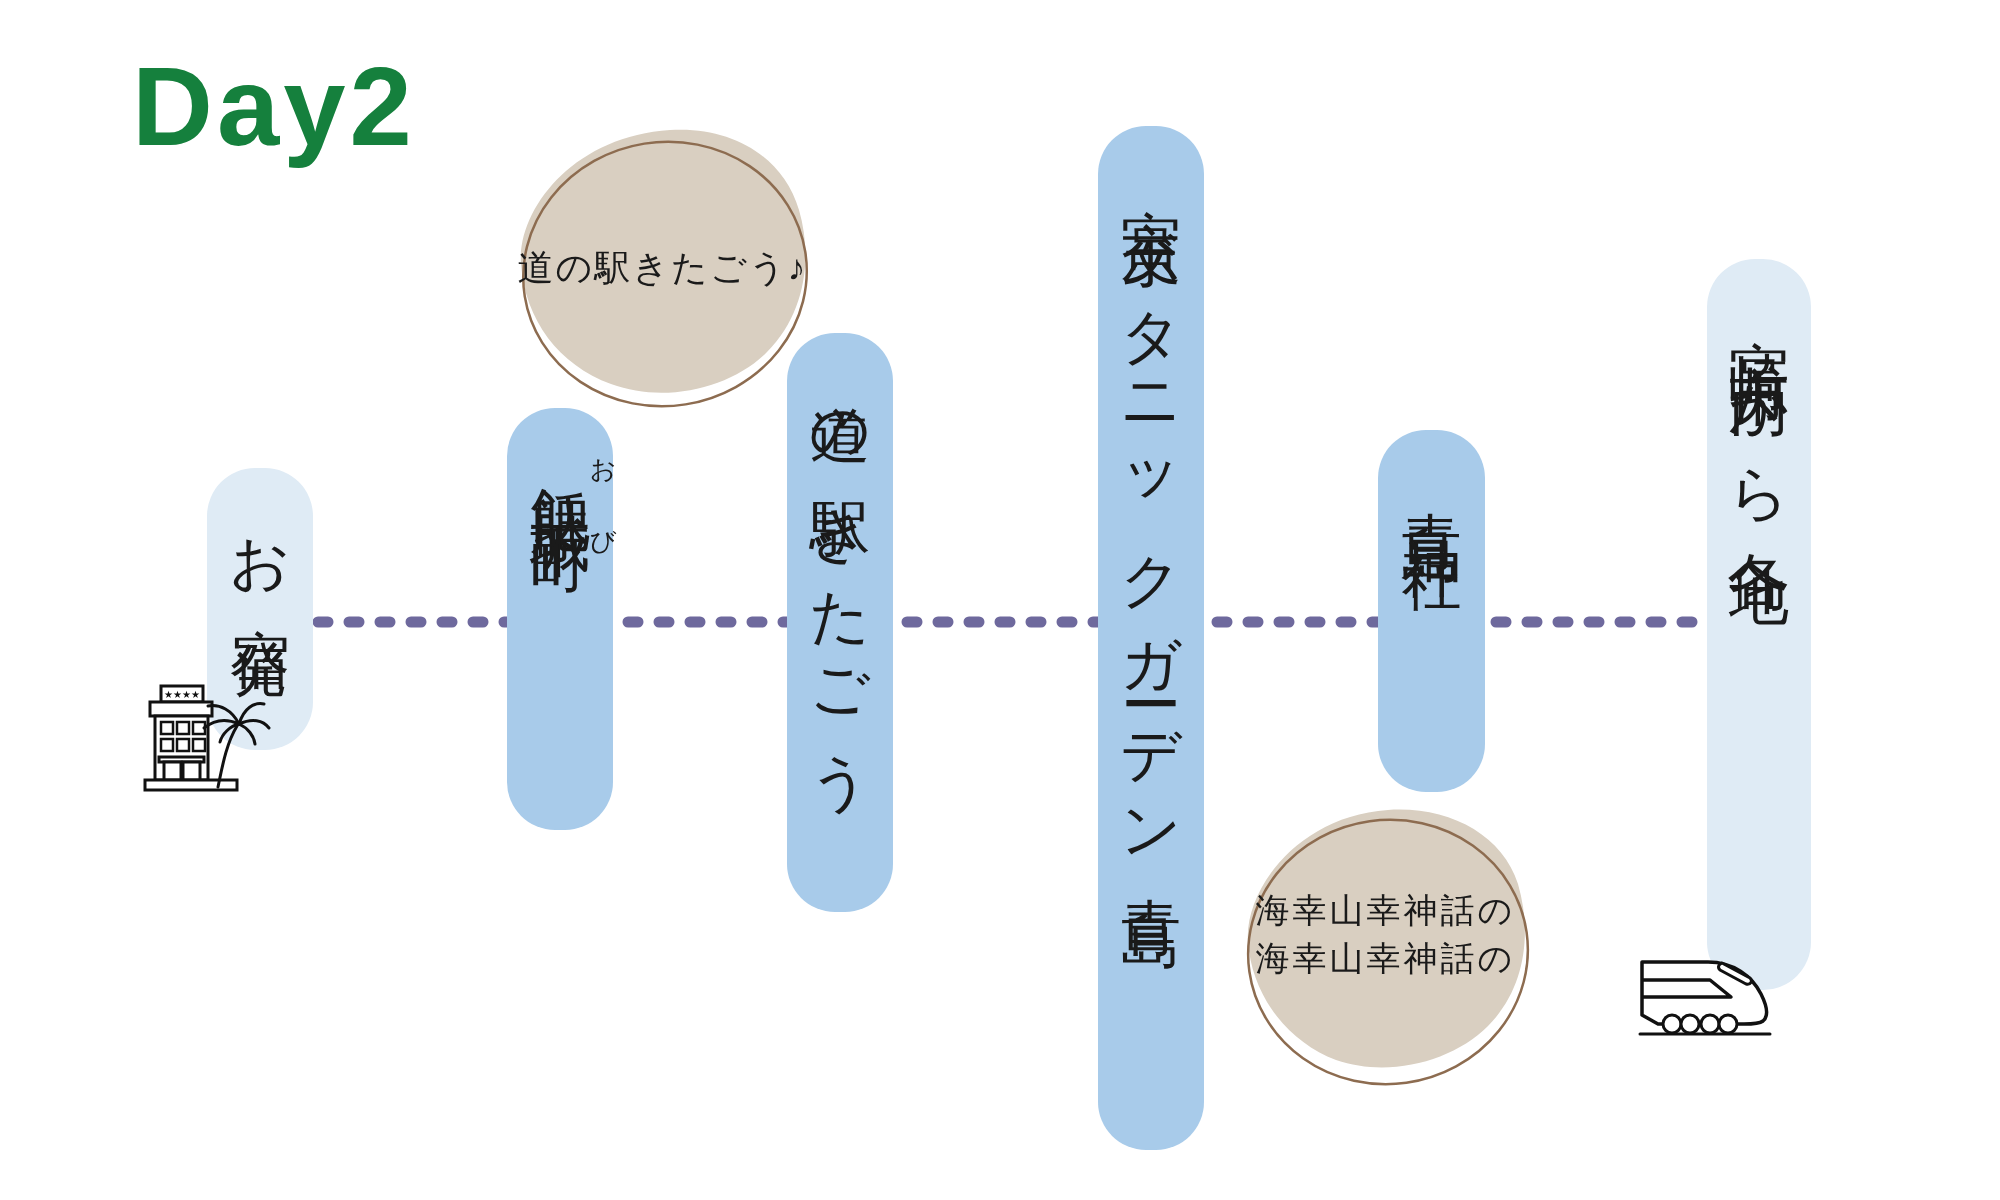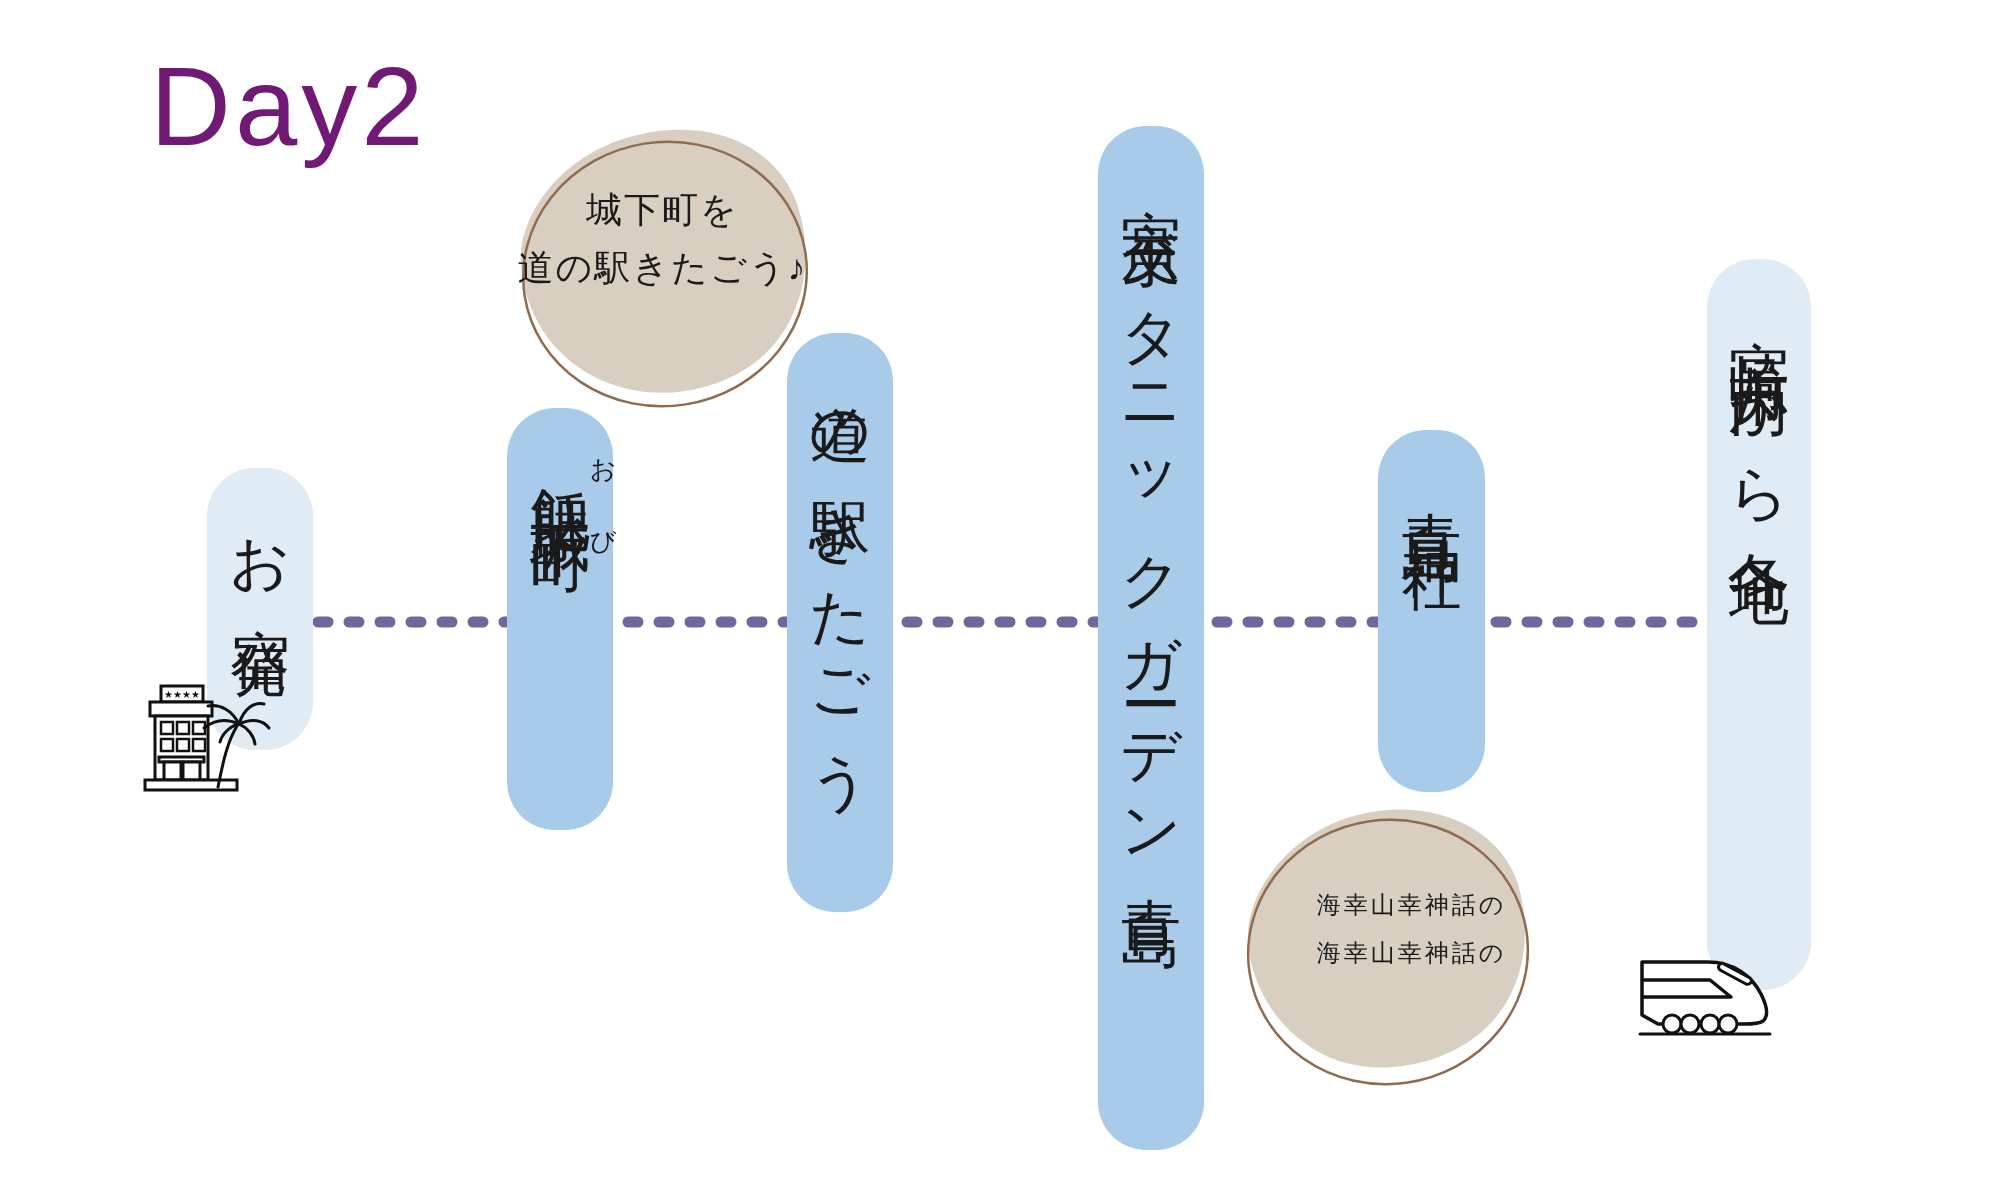--- a/index.html
+++ b/index.html
@@ -14,25 +14,25 @@
   .canvas{
     position:relative;
     width:2000px;height:1200px;
     background:#ffffff;
     overflow:hidden;
     font-family:"Liberation Sans","DejaVu Sans",sans-serif;
     color:var(--ink);
   }
   .title{
     position:absolute;
-    left:150px;top:42px;
+    left:132px;top:42px;
     font-size:112px;
     letter-spacing:4px;
-    font-weight:400;
-    color:#701a75;
+    font-weight:700;
+    color:#15803d;
   }
   .route-line{
     position:absolute;
     left:310px;top:616px;
     z-index:0;
   }
   .pill{
     position:absolute;
     display:flex;
     justify-content:center;
@@ -82,21 +82,21 @@
     position:absolute;
     text-align:center;
     color:var(--ink);
     z-index:3;
     line-height:1;
     white-space:nowrap;
   }
   .note-line--obi{left:505px;width:315px;font-size:36px;letter-spacing:2px;}
   .note-line--obi.l1{top:192px;}
   .note-line--obi.l2{top:250px;}
-  .note-line--aoshima{left:1264px;width:295px;font-size:24px;letter-spacing:3px;}
+  .note-line--aoshima{left:1238px;width:295px;font-size:34px;letter-spacing:3px;}
   .note-line--aoshima.l1{top:893px;}
   .note-line--aoshima.l2{top:941px;}
   .icon-svg{position:absolute;z-index:4;}
   .icon-svg--hotel{left:142px;top:680px;}
   .icon-svg--train{left:1634px;top:953px;}
 </style>
 </head>
 <body>
 
 <div class="canvas">
@@ -130,21 +130,20 @@
   </div>
 
   <div class="pill pill--light pill-6">
     <span class="vtext">宮崎市内から各地へ</span>
   </div>
 
   <svg class="note-svg note-svg--obi" width="315" height="292" viewBox="0 0 315 292" aria-hidden="true">
     <path d="M165,8 C226,4 278,34 294,88 C308,136 300,192 262,230 C226,266 160,282 106,262 C54,243 20,198 16,142 C12,88 68,14 165,8 Z" style="fill:var(--note-fill)"></path>
     <ellipse cx="160" cy="152" rx="142" ry="132" transform="rotate(-9 160 152)" fill="none" stroke-width="2.5" style="stroke:var(--note-outline)"></ellipse>
   </svg>
-  <div class="note-line note-line--obi l1">城下町を</div>
   <div class="note-line note-line--obi l2">道の駅きたごう♪</div>
 
   <svg class="note-svg note-svg--aoshima" width="295" height="288" viewBox="0 0 295 288" aria-hidden="true">
     <path d="M150,6 C210,2 264,30 280,80 C294,128 288,184 250,222 C214,258 150,274 98,256 C50,238 14,192 10,138 C6,86 60,12 150,6 Z" style="fill:var(--note-fill)"></path>
     <ellipse cx="150" cy="148" rx="140" ry="132" transform="rotate(-8 150 148)" fill="none" stroke-width="2.5" style="stroke:var(--note-outline)"></ellipse>
   </svg>
   <div class="note-line note-line--aoshima l1">海幸山幸神話の</div>
   <div class="note-line note-line--aoshima l2">海幸山幸神話の</div>
 
   <svg class="icon-svg icon-svg--hotel" width="130" height="115" viewBox="0 0 130 115" aria-hidden="true">

